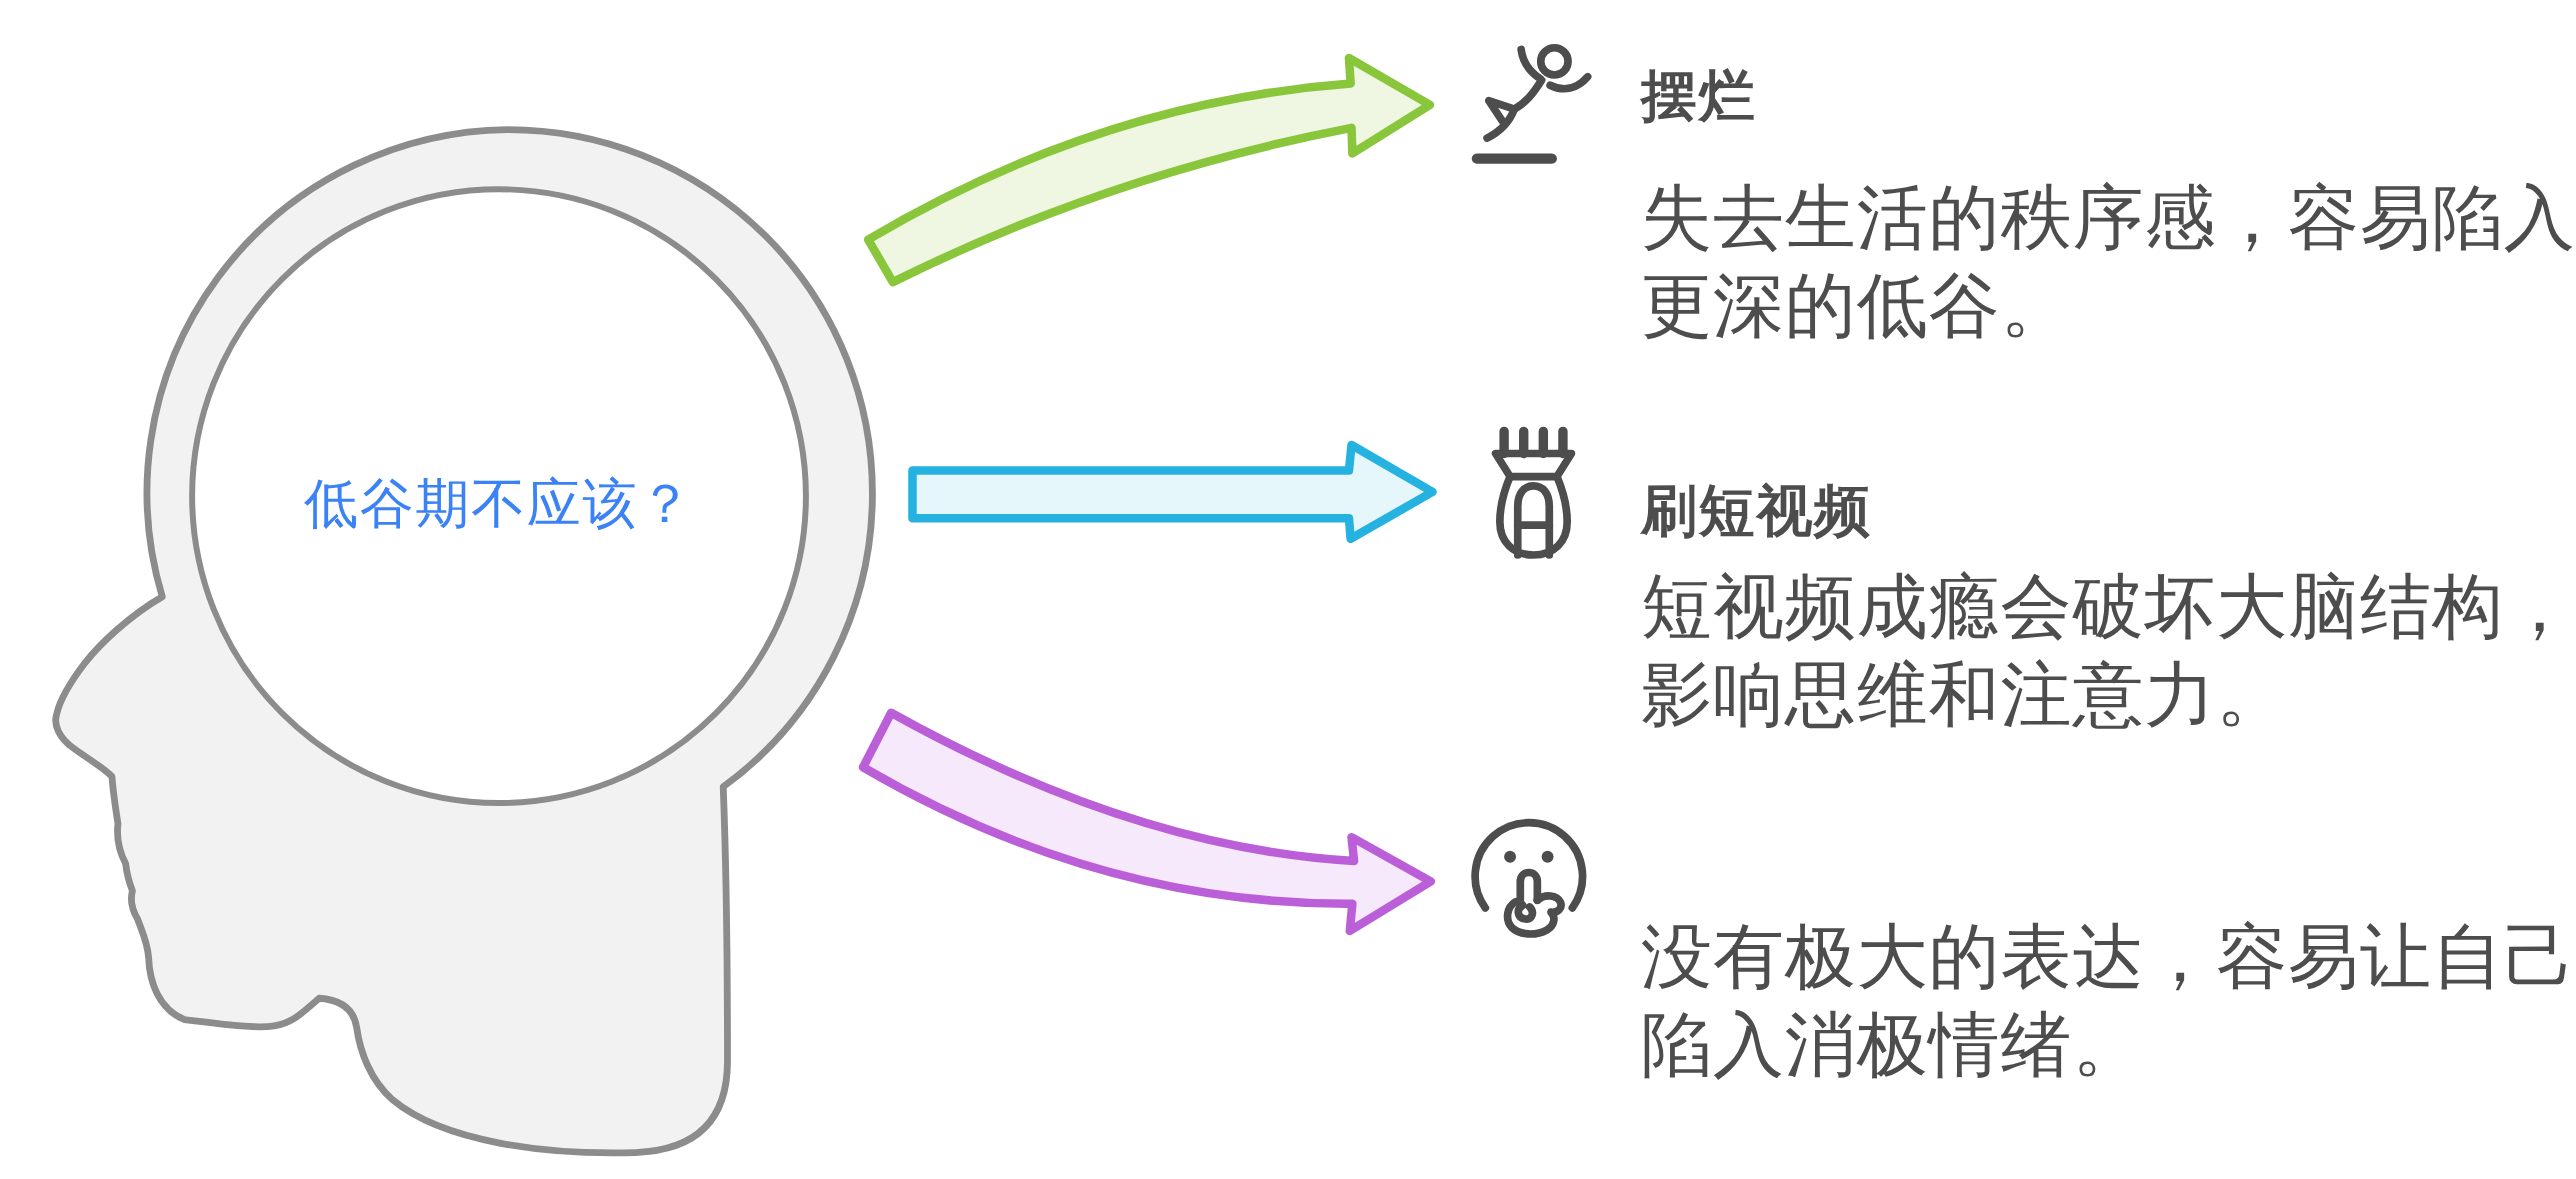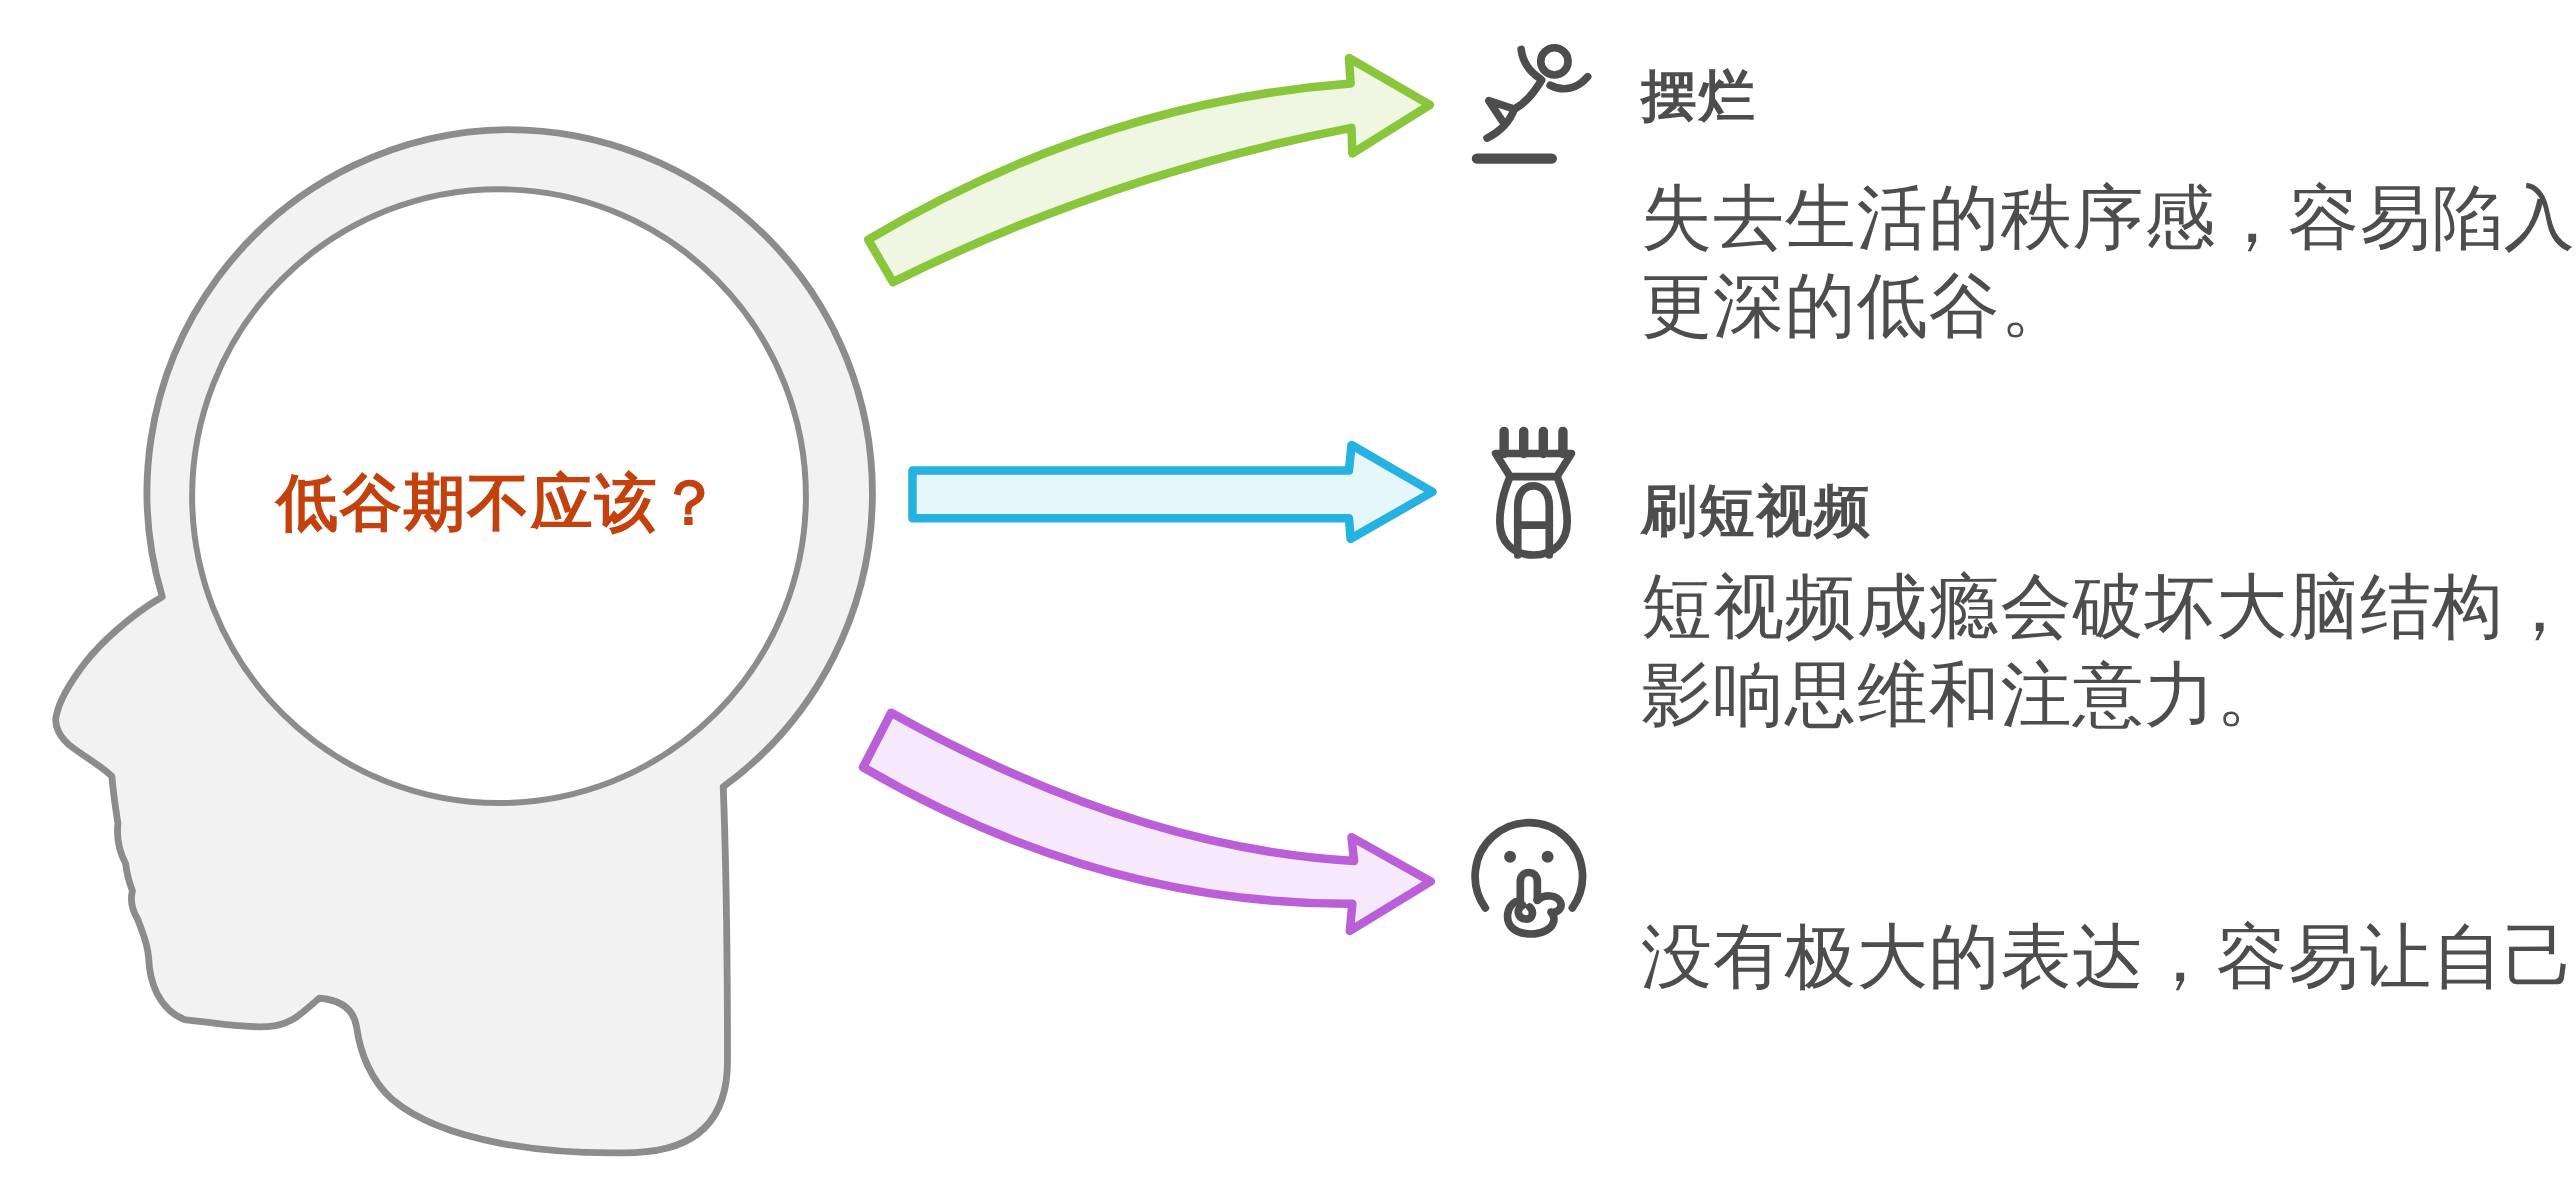--- a/index.html
+++ b/index.html
@@ -8,22 +8,22 @@
     width: 2576px;
     height: 1179px;
     background: #ffffff;
     overflow: hidden;
     font-family: "Liberation Sans", "DejaVu Sans", sans-serif;
   }
   #diagram-svg { position: absolute; left: 0; top: 0; }
   .txt { position: absolute; color: #4d4d4d; white-space: nowrap; }
   .brain-question {
     left: 192px; top: 469px; width: 614px;
-    font-size: 62px; font-weight: 700; line-height: 68px;
-    text-align: center; color: #c2410c; letter-spacing: 1.7px;
+    font-size: 54px; font-weight: 400; line-height: 68px;
+    text-align: center; color: #3b82f6; letter-spacing: 1.7px;
   }
   .section-title {
     left: 1641px;
     font-size: 56px; font-weight: 700; line-height: 75px;
     color: #4d4d4d; letter-spacing: 1.7px;
   }
   .section-body {
     left: 1641px;
     font-size: 71px; font-weight: 400; line-height: 88px;
     color: #4d4d4d; letter-spacing: 0.9px;
@@ -115,16 +115,17 @@
   </div>
 
   <div class="txt section-title t2">刷短视频</div>
   <div class="section-body b2 txt">
     <div>短视频成瘾会破坏大脑结构，</div>
     <div>影响思维和注意力。</div>
   </div>
 
   <div class="section-body b3 txt">
     <div>没有极大的表达，容易让自己</div>
+    <div>陷入消极情绪。</div>
   </div>
 
 </div>
 
 
 </body></html>

